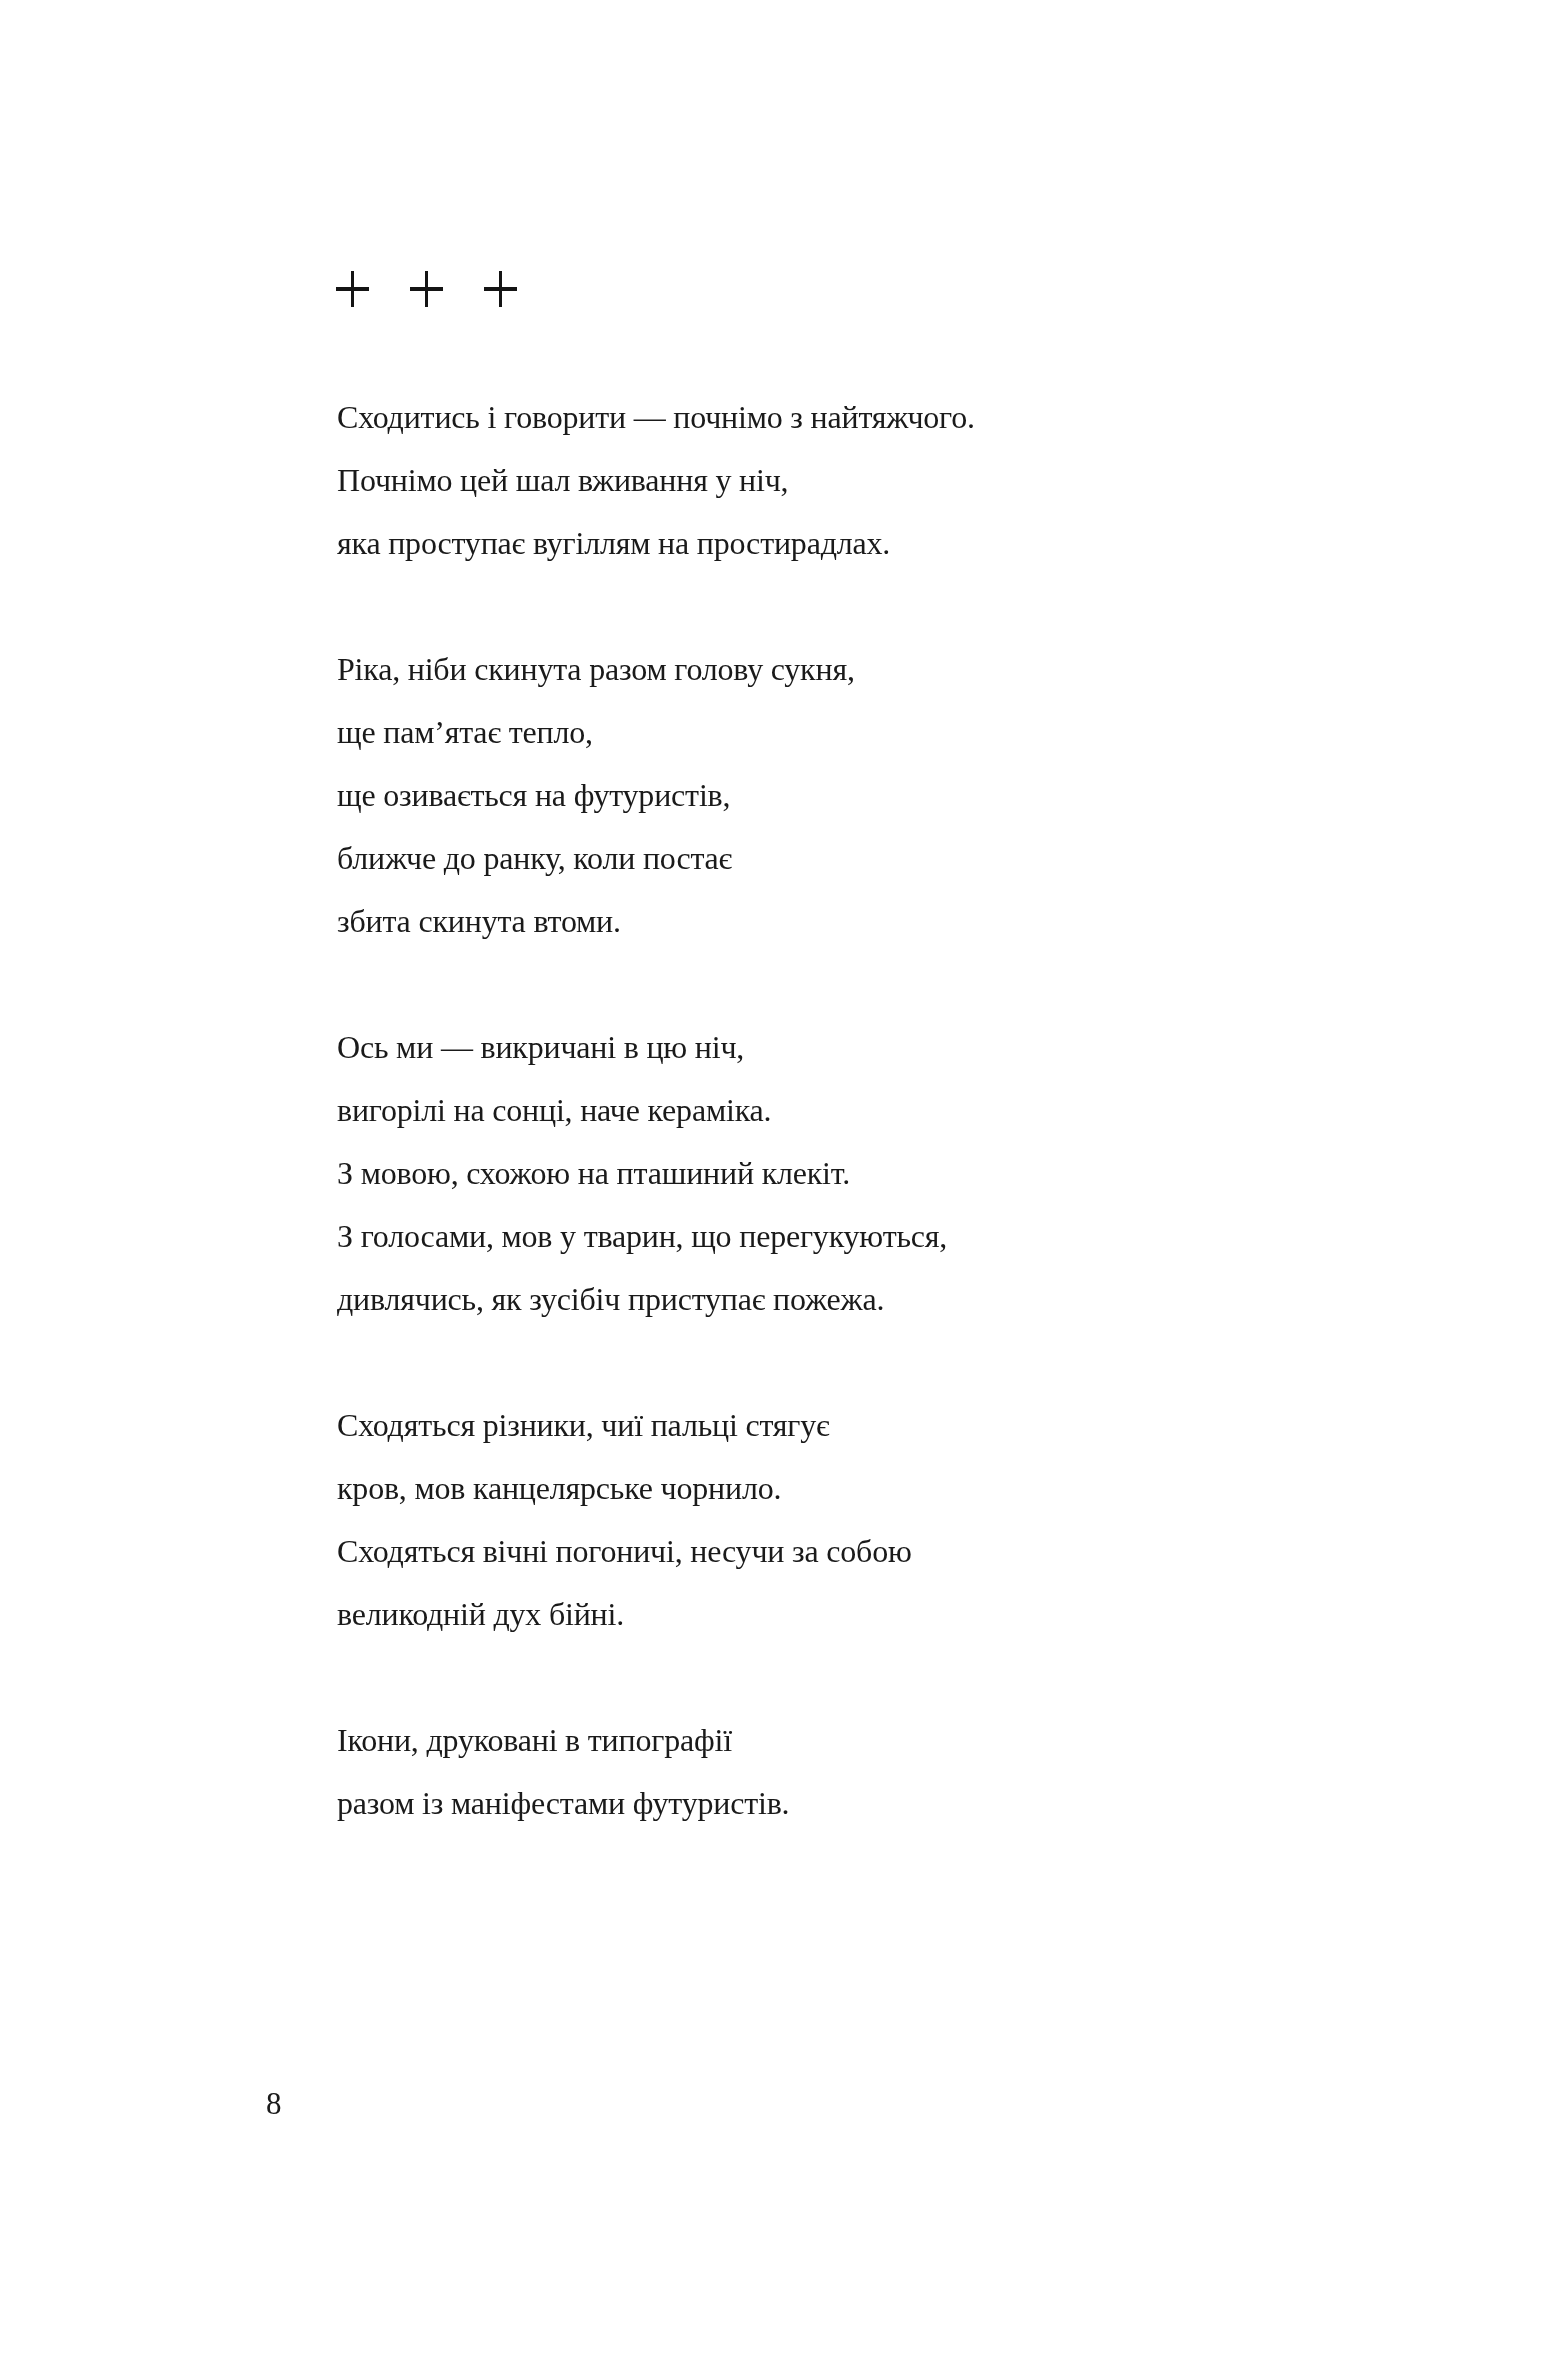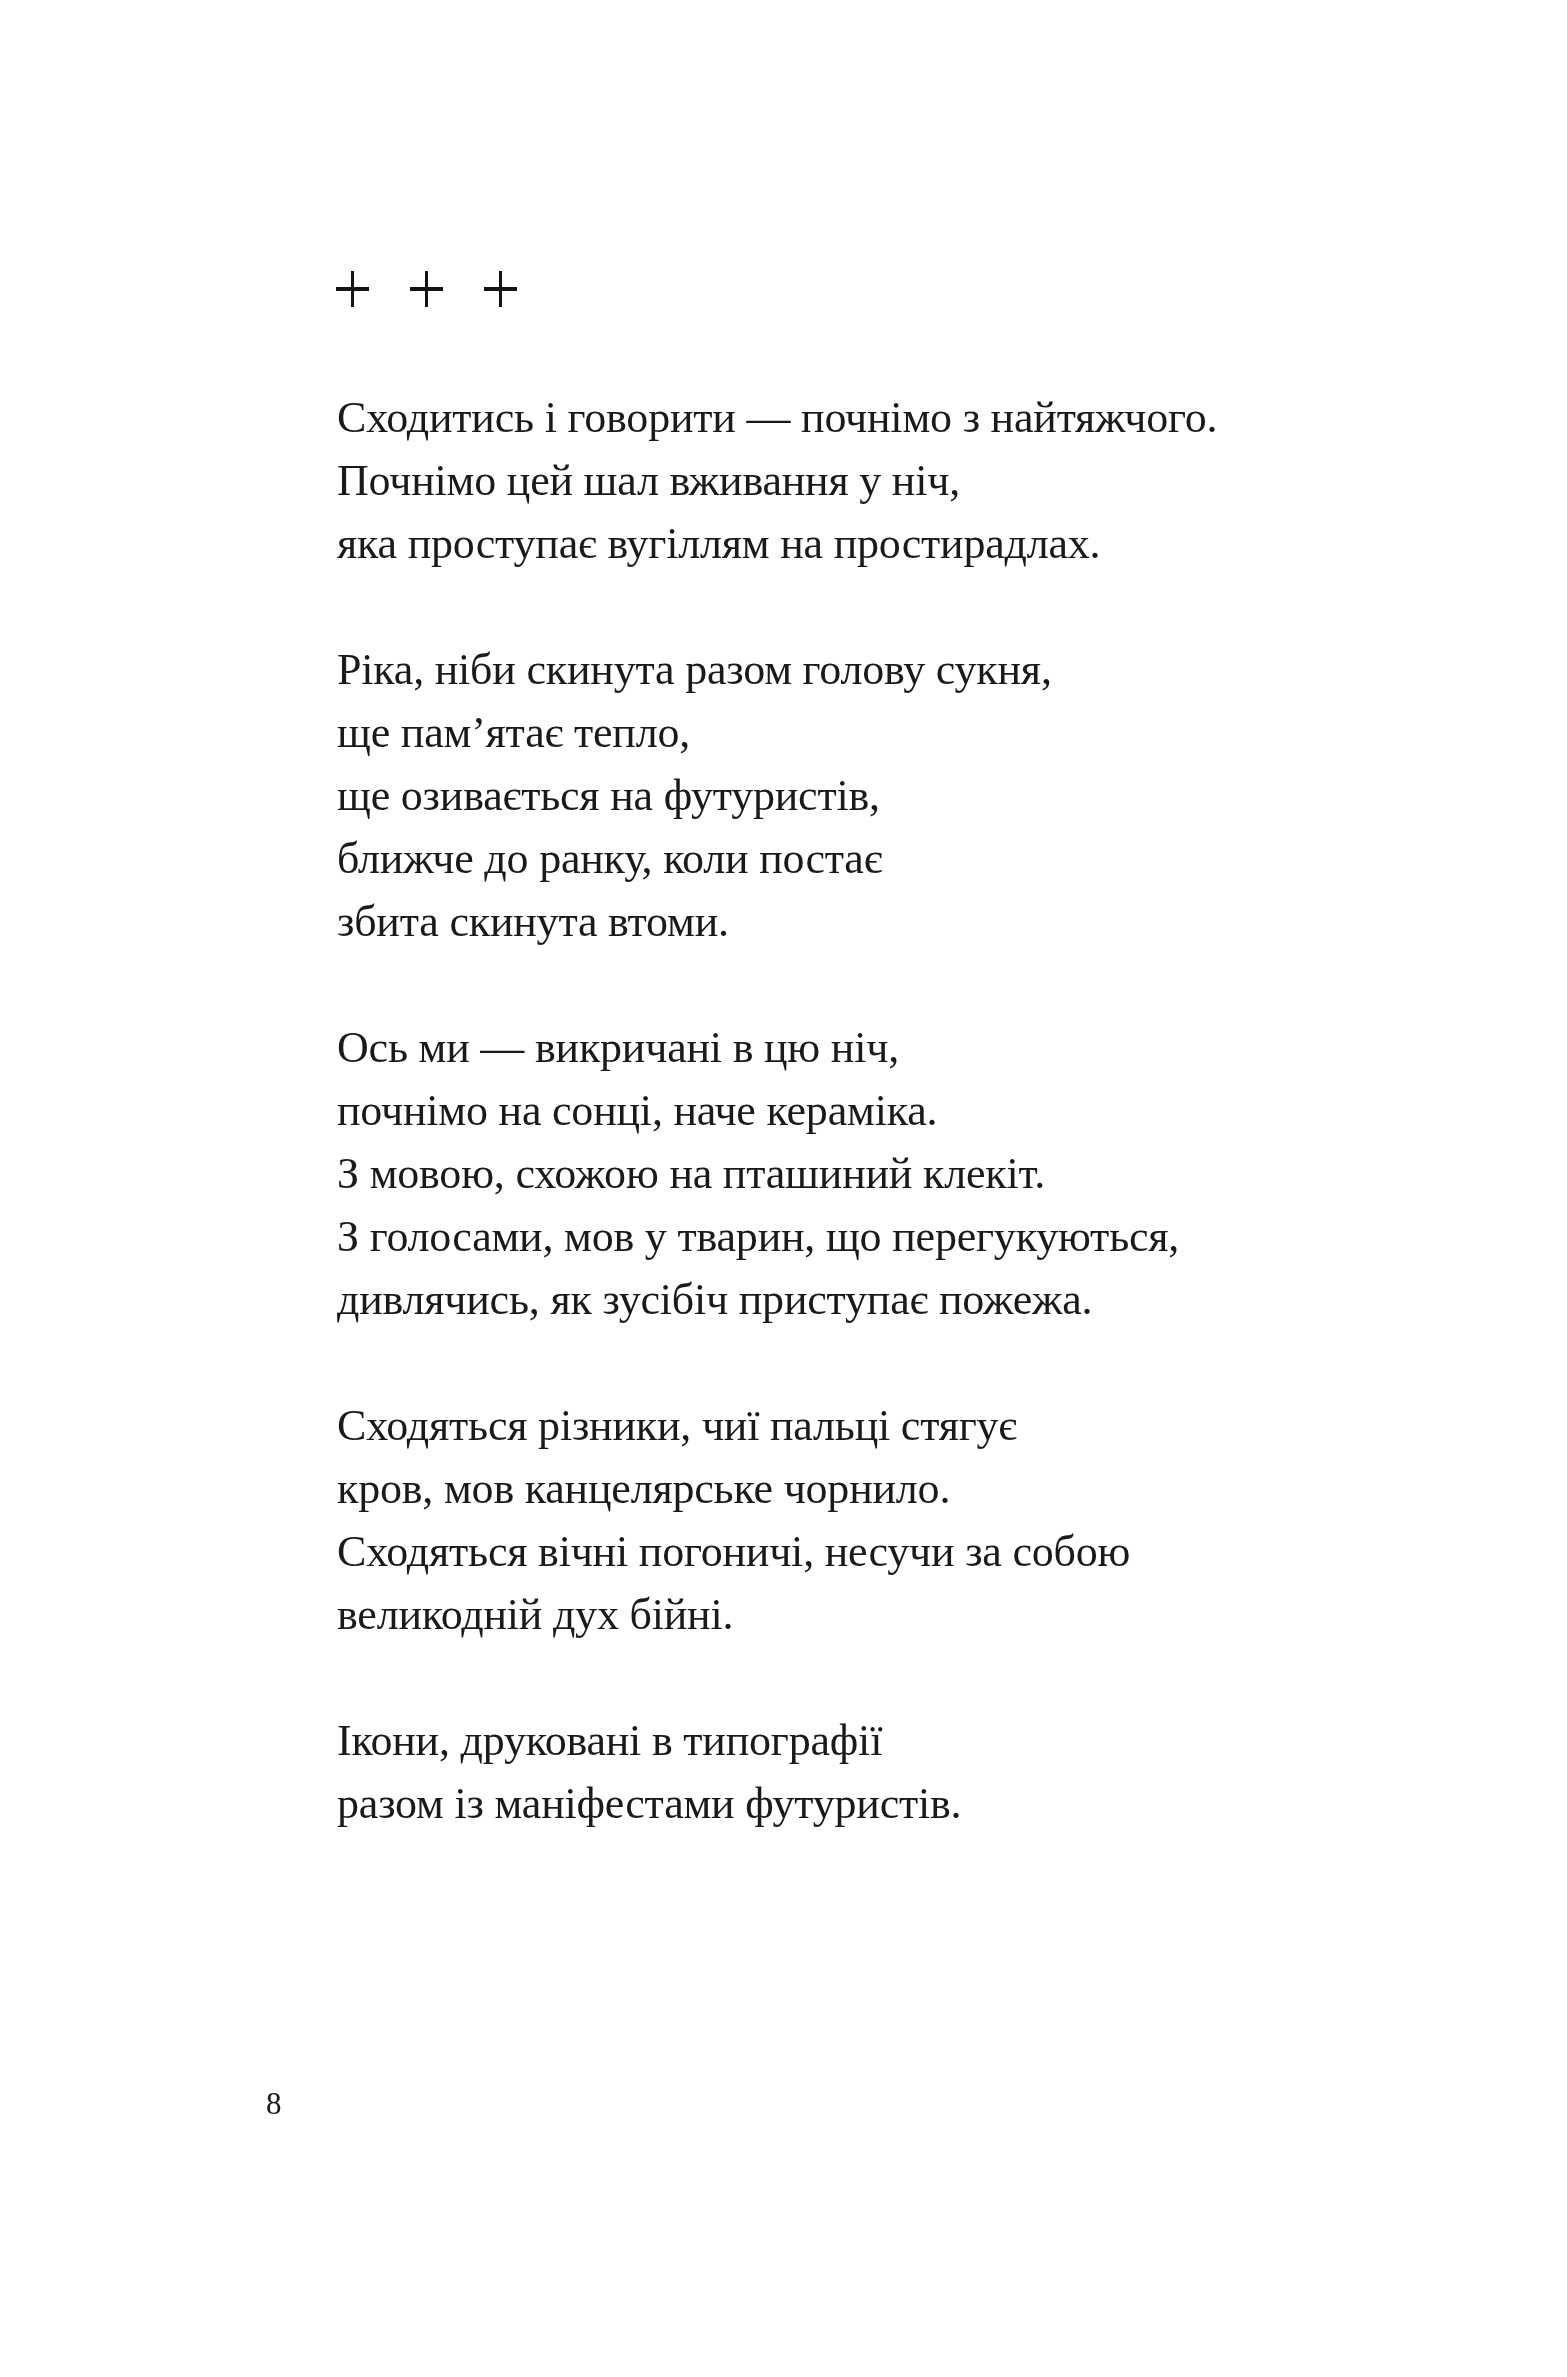--- a/index.html
+++ b/index.html
@@ -52,21 +52,21 @@
     position: absolute;
     left: 337px;
     top: 386px;
     width: 1061px;
   }
   .stanza {
     margin: 0 0 63px 0;
   }
   .line {
     display: block;
-    font-size: 44px;
+    font-size: 32px;
     line-height: 63px;
     height: 63px;
     white-space: nowrap;
     letter-spacing: -0.2px;
   }
   .page-number {
     position: absolute;
     left: 266px;
     top: 2086px;
     font-size: 31px;
@@ -93,21 +93,21 @@
     </div>
     <div class="stanza">
       <span class="line">Ріка, ніби скинута разом голову сукня,</span>
       <span class="line">ще пам’ятає тепло,</span>
       <span class="line">ще озивається на футуристів,</span>
       <span class="line">ближче до ранку, коли постає</span>
       <span class="line">збита скинута втоми.</span>
     </div>
     <div class="stanza">
       <span class="line">Ось ми — викричані в цю ніч,</span>
-      <span class="line">почнімо на сонці, наче кераміка.</span>
+      <span class="line">вигорілі на сонці, наче кераміка.</span>
       <span class="line">З мовою, схожою на пташиний клекіт.</span>
       <span class="line">З голосами, мов у тварин, що перегукуються,</span>
       <span class="line">дивлячись, як зусібіч приступає пожежа.</span>
     </div>
     <div class="stanza">
       <span class="line">Сходяться різники, чиї пальці стягує</span>
       <span class="line">кров, мов канцелярське чорнило.</span>
       <span class="line">Сходяться вічні погоничі, несучи за собою</span>
       <span class="line">великодній дух бійні.</span>
     </div>

